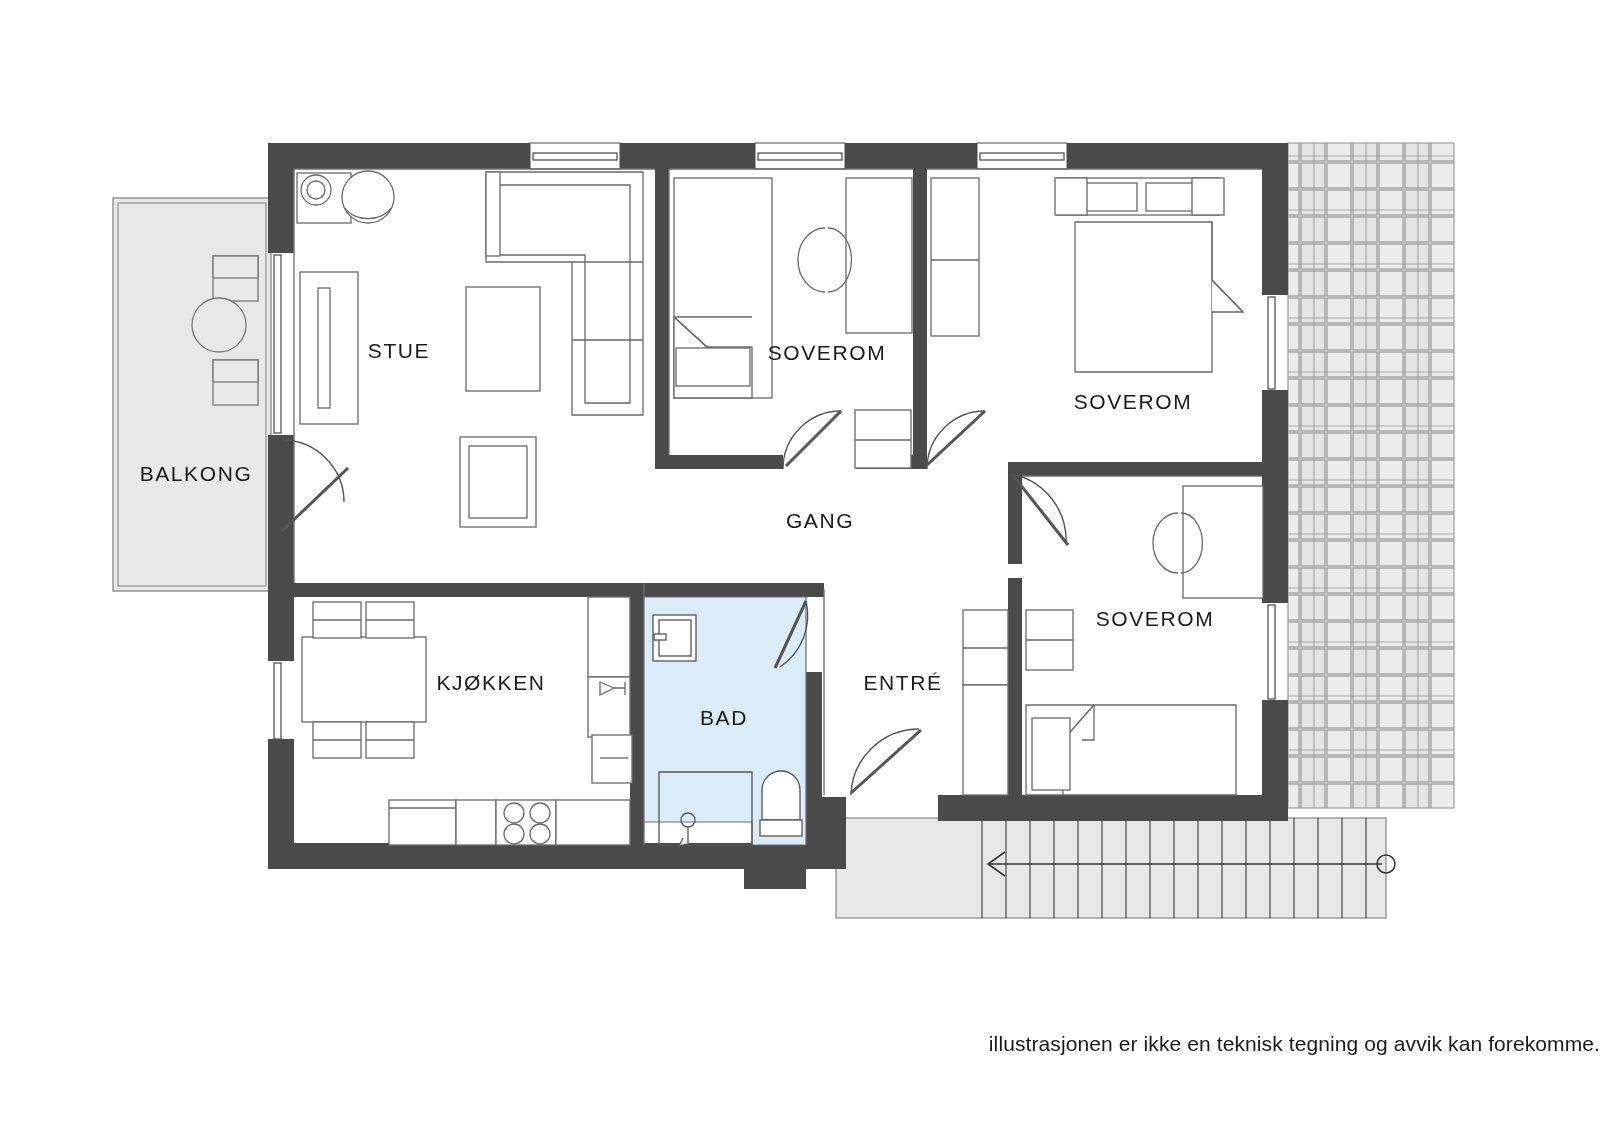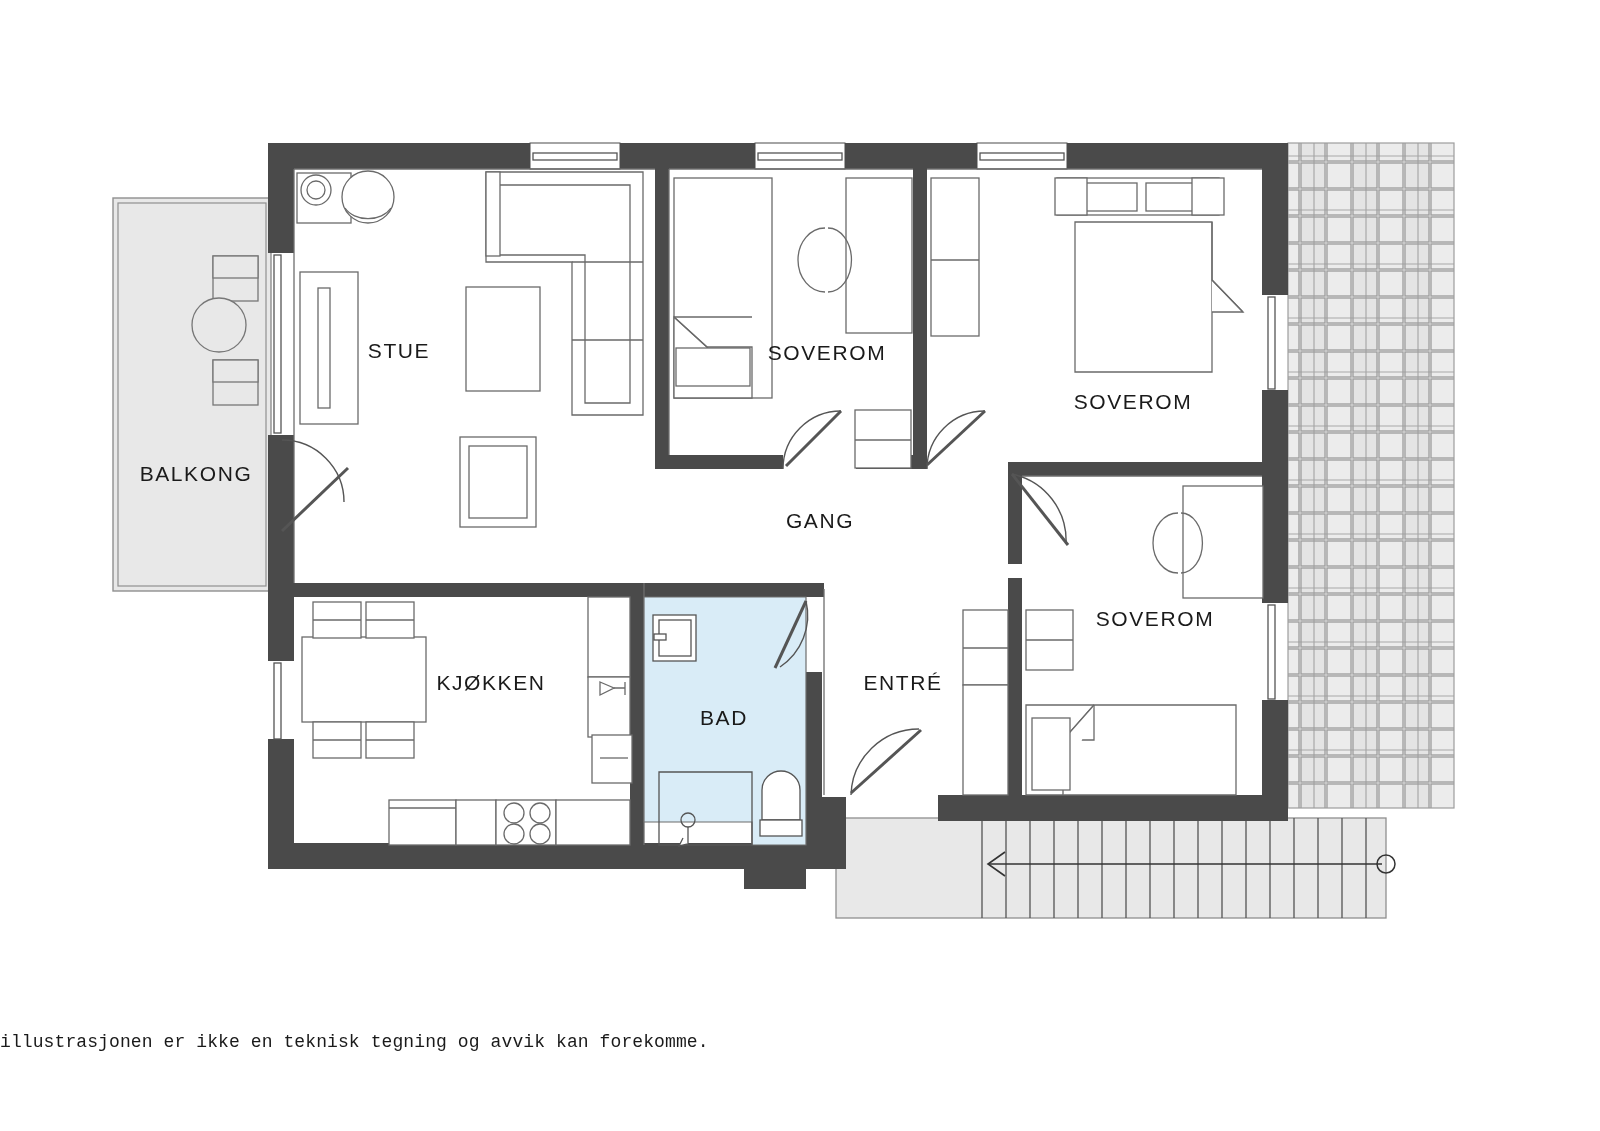--- a/index.html
+++ b/index.html
@@ -1,22 +1,22 @@
 <!DOCTYPE html>
 <html><head>
 <meta charset="utf-8">
 <title>Floor Plan</title>
 <style>
   html,body{margin:0;padding:0;background:#ffffff;}
   body{width:1600px;height:1131px;font-family:"Liberation Sans",sans-serif;overflow:hidden;}
   #stage{position:relative;width:1600px;height:1131px;background:#fff;}
   svg{display:block;}
   .caption{
-    position:absolute;left:0;top:1032px;width:1600px;text-align:left;
-    font-family:Liberation Mono, monospace;font-size:18px;color:#1a1a1a;
+    position:absolute;left:0;top:1032px;width:1600px;text-align:right;
+    font-family:Liberation Sans, sans-serif;font-size:21px;color:#1a1a1a;
     letter-spacing:.1px;
   }
   text{font-family:"Liberation Sans",sans-serif;}
 </style>
 </head>
 <body>
 
 <div id="stage">
 
 <svg width="1600" height="1131" viewBox="0 0 1600 1131">

